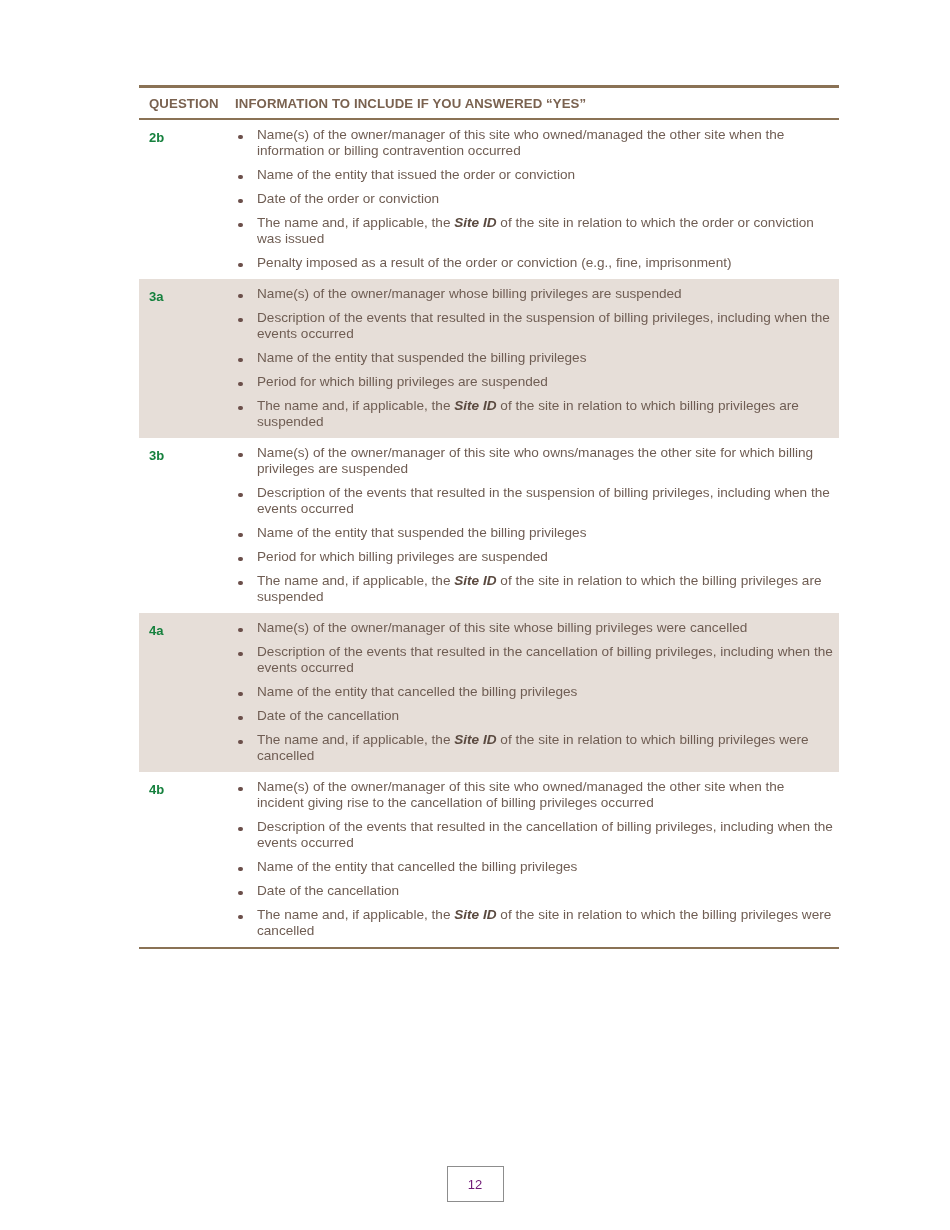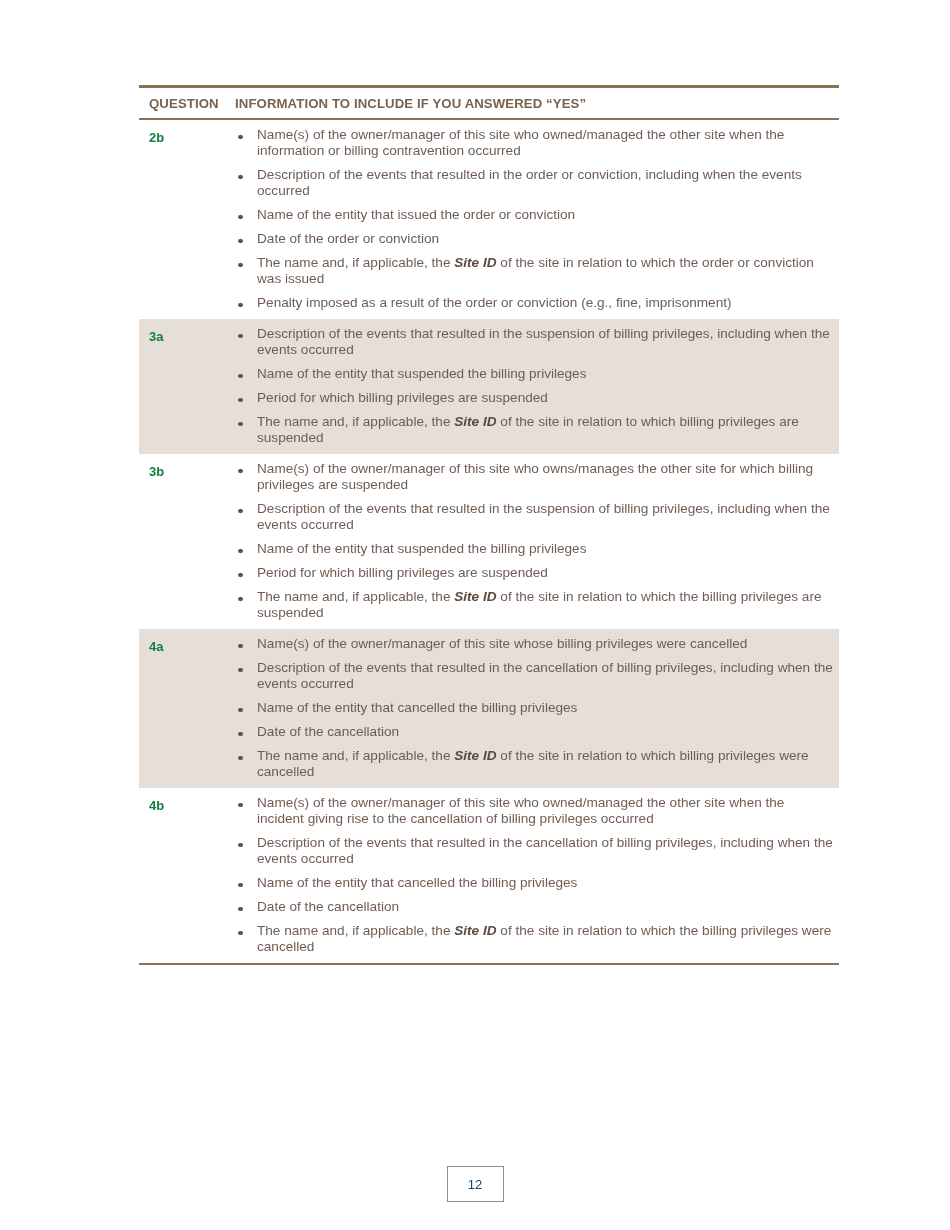--- a/index.html
+++ b/index.html
@@ -134,21 +134,21 @@
     justify-content: center;
   }
   .page-box {
     width: 57px;
     height: 36px;
     border: 1px solid #8d8d8d;
     display: flex;
     align-items: center;
     justify-content: center;
     font-size: 13px;
-    color: #0c4a6e;
+    color: #701a75;
     box-sizing: border-box;
   }
 </style>
 </head>
 <body>
 
 <div class="page">
 
   <div class="table-wrap">
 
@@ -160,32 +160,32 @@
     </div>
 
     <div class="rule-header"></div>
 
     <div id="rows-container">
         <div class="row">
           <div class="cell-question">2b</div>
           <div class="cell-info">
             <ul class="bullets">
               <li><span class="dot"></span><span>Name(s) of the owner/manager of this site who owned/managed the other site when the information or billing contravention occurred</span></li>
-              <li><span class="dot"></span><span>Description of the events that resulted in the order or conviction, including when the events occurred</span></li>
               <li><span class="dot"></span><span>Name of the entity that issued the order or conviction</span></li>
               <li><span class="dot"></span><span>Date of the order or conviction</span></li>
               <li><span class="dot"></span><span>The name and, if applicable, the </span><span class="siteid">Site ID</span><span> of the site in relation to which the order or conviction was issued</span></li>
               <li><span class="dot"></span><span>Penalty imposed as a result of the order or conviction (e.g., fine, imprisonment)</span></li>
             </ul>
           </div>
         </div>
         <div class="row shaded">
           <div class="cell-question">3a</div>
           <div class="cell-info">
             <ul class="bullets">
+              <li><span class="dot"></span><span>Name(s) of the owner/manager whose billing privileges are suspended</span></li>
               <li><span class="dot"></span><span>Description of the events that resulted in the suspension of billing privileges, including when the events occurred</span></li>
               <li><span class="dot"></span><span>Name of the entity that suspended the billing privileges</span></li>
               <li><span class="dot"></span><span>Period for which billing privileges are suspended</span></li>
               <li><span class="dot"></span><span>The name and, if applicable, the </span><span class="siteid">Site ID</span><span> of the site in relation to which billing privileges are suspended</span></li>
             </ul>
           </div>
         </div>
         <div class="row">
           <div class="cell-question">3b</div>
           <div class="cell-info">

